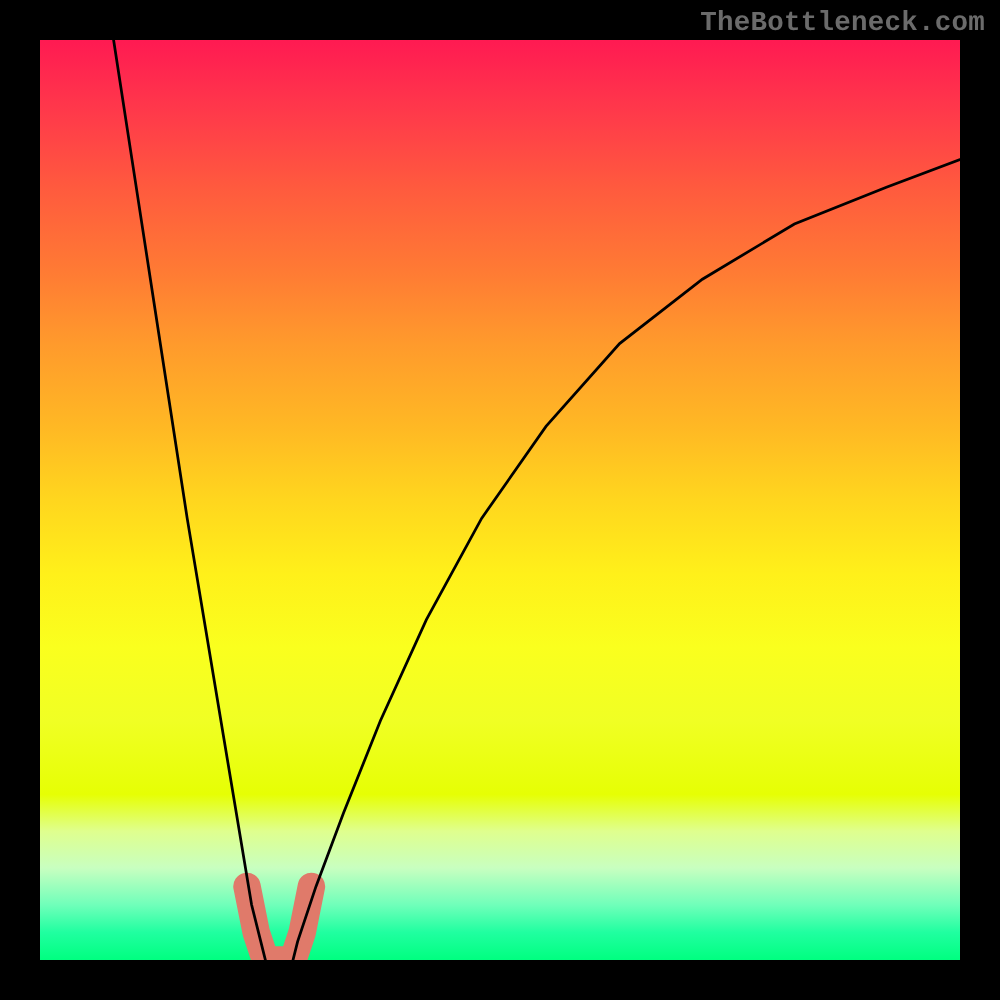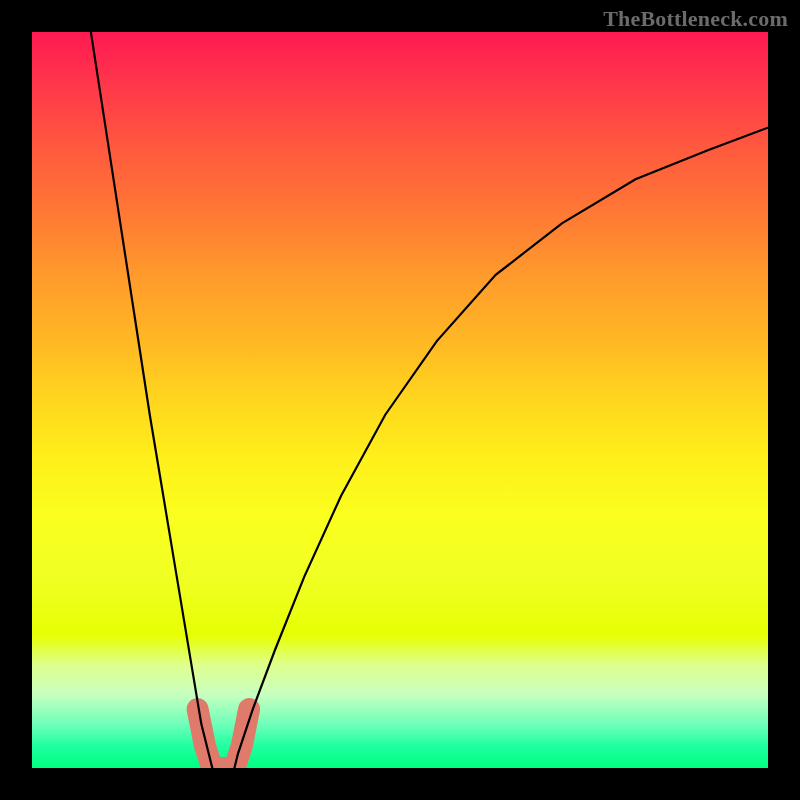--- a/index.html
+++ b/index.html
@@ -32,21 +32,21 @@
       #c8ffc0 90%,
       #70ffba 94%,
       #20ffa0 97%,
       #00ff80 100%
     );
   }
   .watermark {
     position: absolute;
     top: 6px;
     right: 12px;
-    font-family: Liberation Serif, serif;
+    font-family: Liberation Mono, monospace;
     font-size: 22px;
     font-weight: bold;
     color: #6b6b6b;
     letter-spacing: 0.2px;
   }
   svg.curve {
     position: absolute;
     left: 0; top: 0;
     width: 736px;
     height: 736px;

